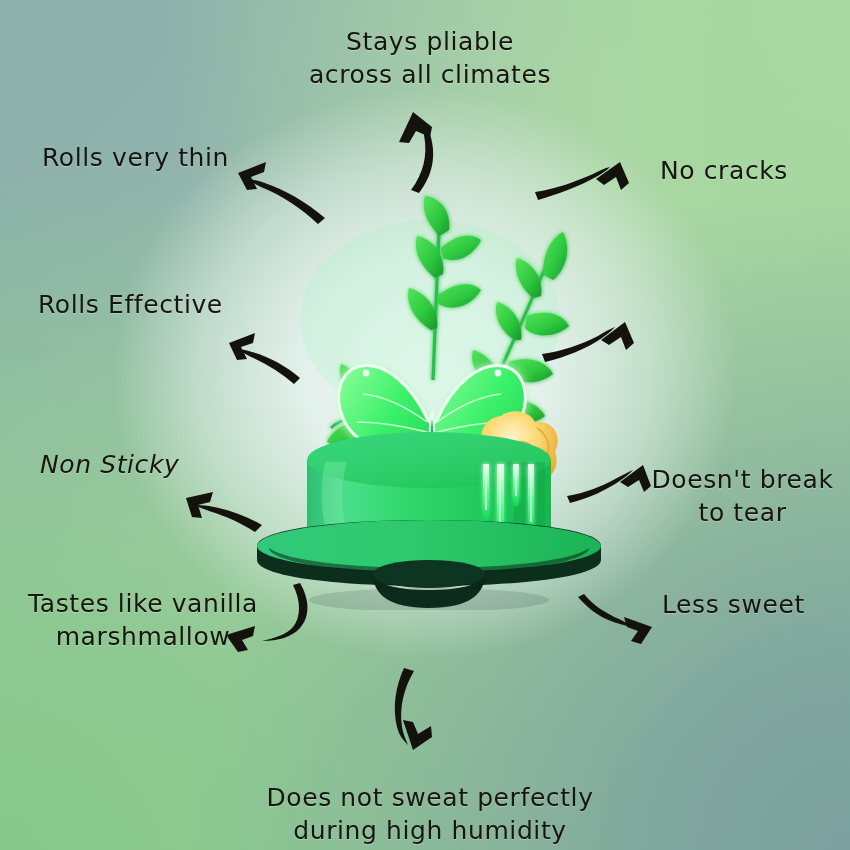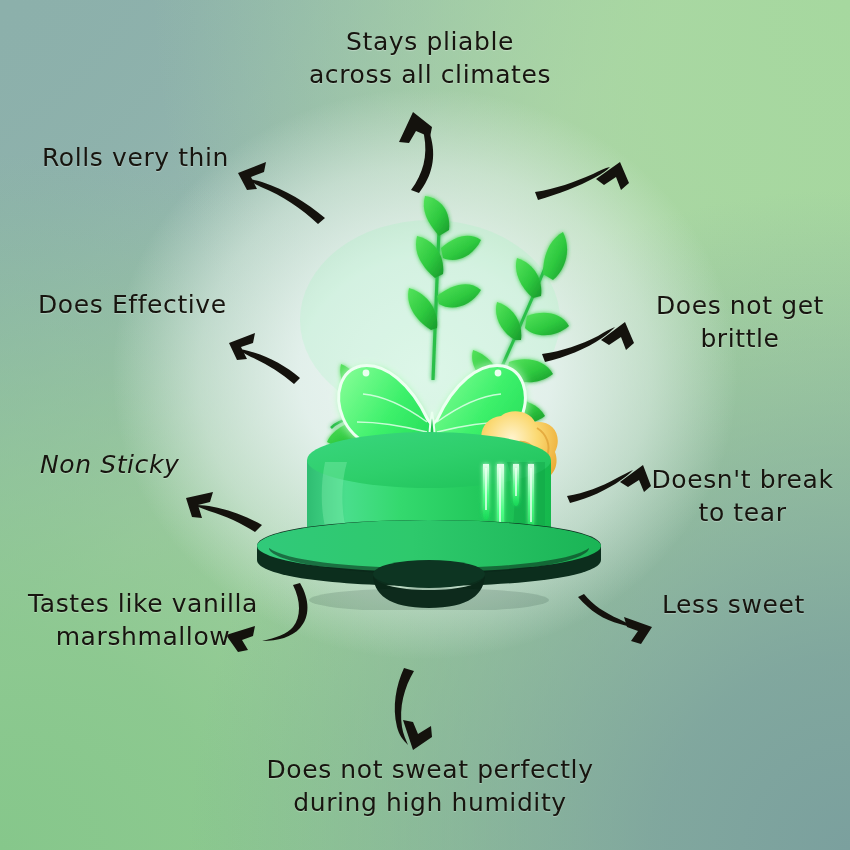--- a/index.html
+++ b/index.html
@@ -50,21 +50,21 @@
   
   #lbl-pliable   {left:305px; top:26px;  width:250px; text-align:center;}
   #lbl-rolls     {left:34px;  top:142px; width:230px;margin-left:8px;}
   #lbl-nocracks  {left:660px; top:155px; width:190px;}
   #lbl-cost      {left:38px;  top:289px; width:230px;}
   #lbl-brittle   {left:640px; top:290px; width:200px; text-align:center;}
   #lbl-nonsticky {left:40px;  top:449px; width:210px;font-style:italic;}
   #lbl-breaktear {left:640px; top:464px; width:205px; text-align:center;}
   #lbl-vanilla   {left:18px;  top:588px; width:250px; text-align:center;}
   #lbl-lesssweet {left:662px; top:589px; width:190px;}
-  #lbl-sweat     {left:255px; top:754px; width:350px; text-align:center;}
+  #lbl-sweat     {left:255px; top:782px; width:350px; text-align:center;}
 
   
   #arrows{position:absolute;inset:0;pointer-events:none;}
 
   
   #cake-illustration{
     position:absolute;left:245px;top:170px;width:370px;height:440px;
   }
   .cake-svg{display:block;width:370px;height:440px;}
 </style>
@@ -312,23 +312,22 @@
         <path d="M404 668 C396 686 392 706 397 727 C399 735 403 740 408 745
                  C406 740 403 734 402 727 C399 707 404 688 414 671 Z"></path>
         <path d="M413 750 L403 720 L413 722 L418 734 L431 726 L432 737 Z"></path>
       </g>
     </g>
   </svg>
 
   <div class="label l-center" id="lbl-pliable">Stays pliable
 across all climates</div>
   <div class="label l-left" id="lbl-rolls">Rolls very thin</div>
-  <div class="label l-left" id="lbl-cost">Does Effective</div>
-  <div class="label l-center" id="lbl-brittle">Does not get
-brittle</div>
+  <div class="label l-left" id="lbl-nocracks">No cracks</div>
+  <div class="label l-left" id="lbl-cost">Rolls Effective</div>
   <div class="label l-left" id="lbl-nonsticky">Non Sticky</div>
   <div class="label l-center" id="lbl-breaktear">Doesn't break
 to tear</div>
   <div class="label l-center" id="lbl-vanilla">Tastes like vanilla
 marshmallow</div>
   <div class="label l-left" id="lbl-lesssweet">Less sweet</div>
   <div class="label l-center" id="lbl-sweat">Does not sweat perfectly
 during high humidity</div>
 
 </div>

